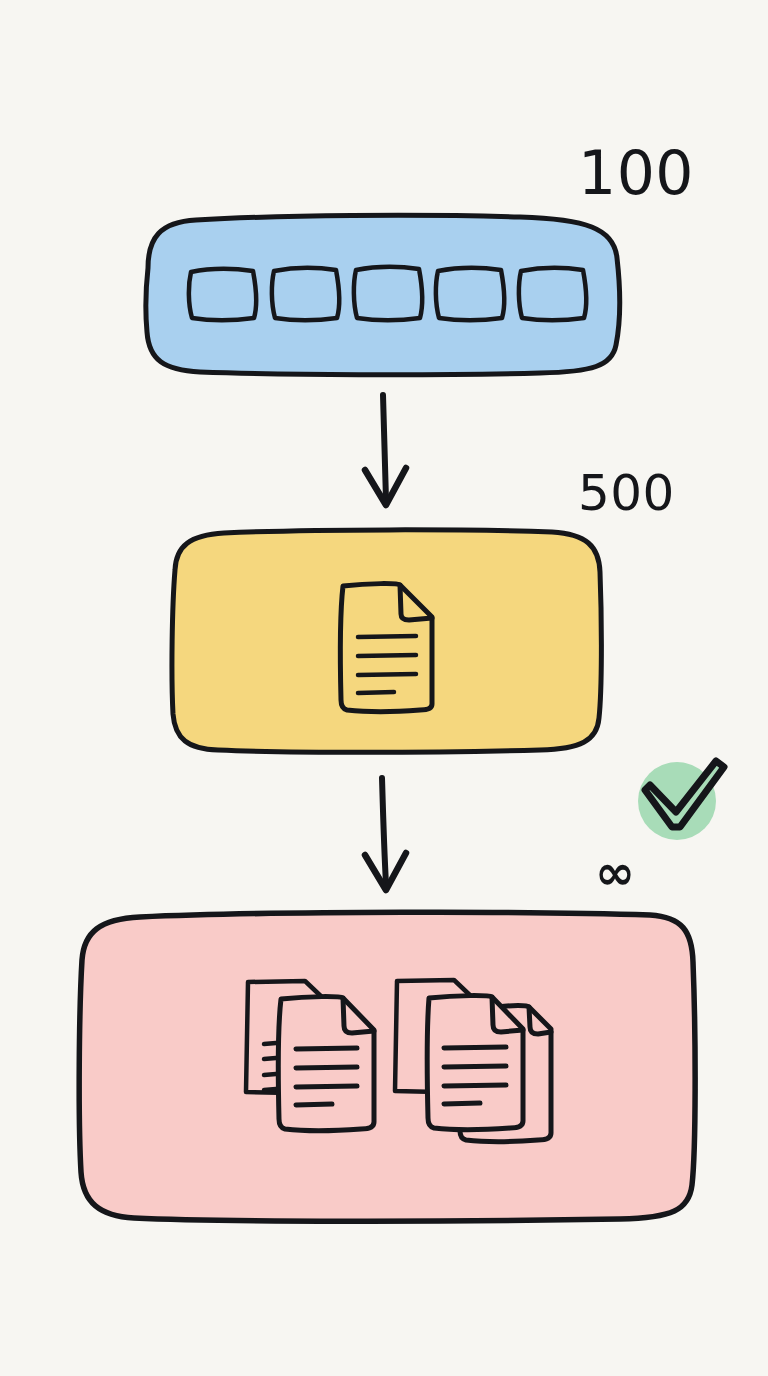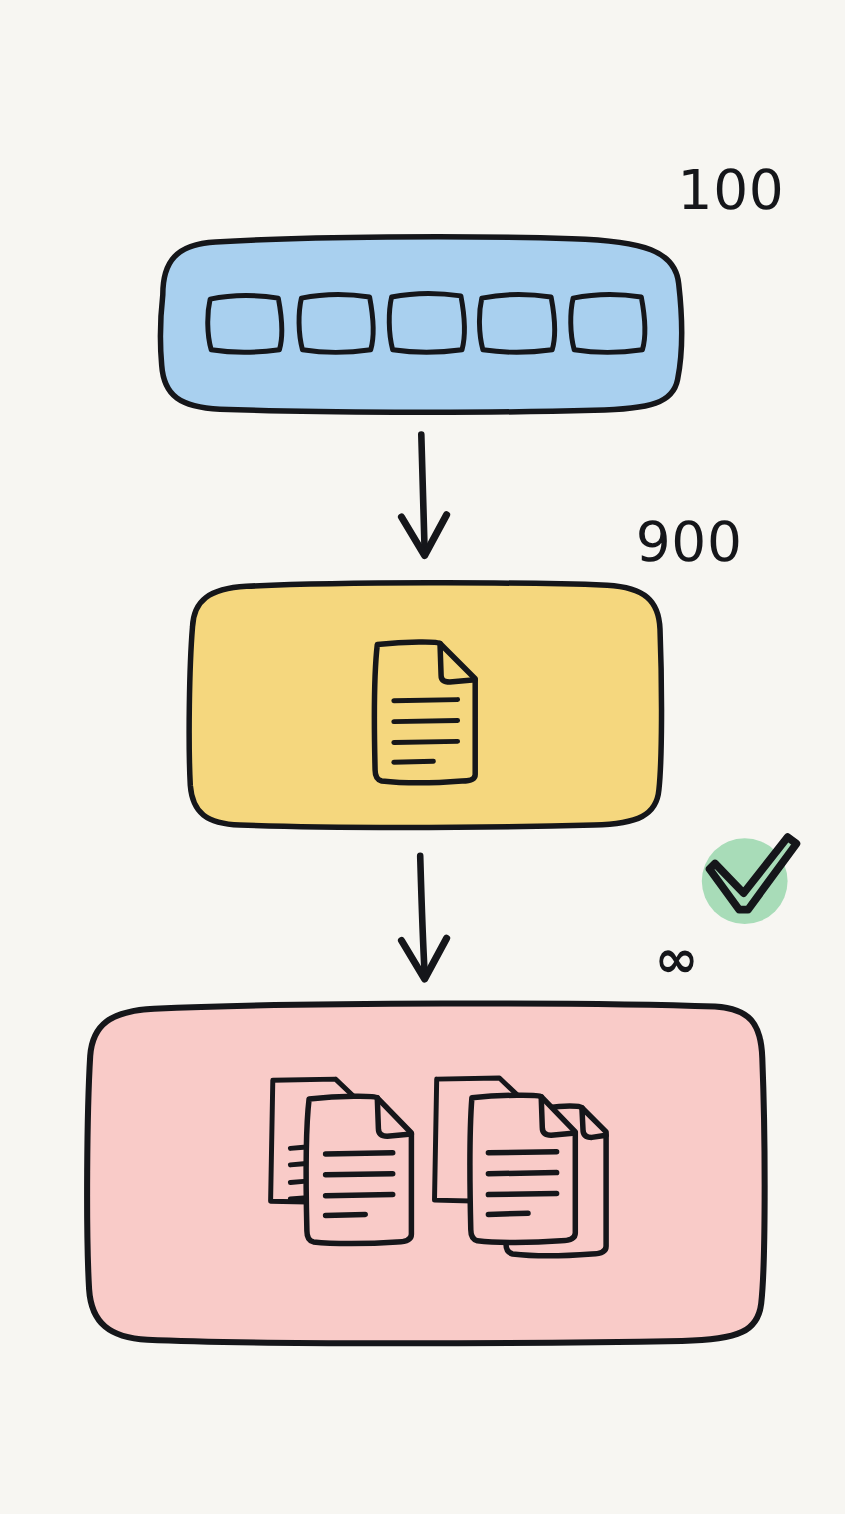--- a/index.html
+++ b/index.html
@@ -30,23 +30,23 @@
   .label {
     position: absolute;
     color: #15161a;
     font-family: "DejaVu Sans", sans-serif;
     font-weight: 400;
     letter-spacing: 0.5px;
     white-space: nowrap;
     user-select: none;
   }
   #label-100 {
-    left: 616px;
+    left: 578px;
     top: 148px;
-    font-size: 50px;
+    font-size: 60px;
     line-height: 50px;
   }
   #label-500 {
     left: 578px;
     top: 468px;
     font-size: 50px;
     line-height: 50px;
   }
   #label-infinity {
     left: 595px;
@@ -195,17 +195,17 @@
         <path d="M444 1048 L506 1047" stroke-width="5"></path>
         <path d="M444 1067 L506 1066" stroke-width="5"></path>
         <path d="M444 1086 L506 1085" stroke-width="5"></path>
         <path d="M444 1104 L480 1103" stroke-width="5"></path>
       </g>
     </g>
   </svg>
 
   <div class="label" id="label-100">100</div>
 
-  <div class="label" id="label-500">900</div>
+  <div class="label" id="label-500">500</div>
 
   <div class="label" id="label-infinity">∞</div>
 
 </div>
 
 </body></html>

